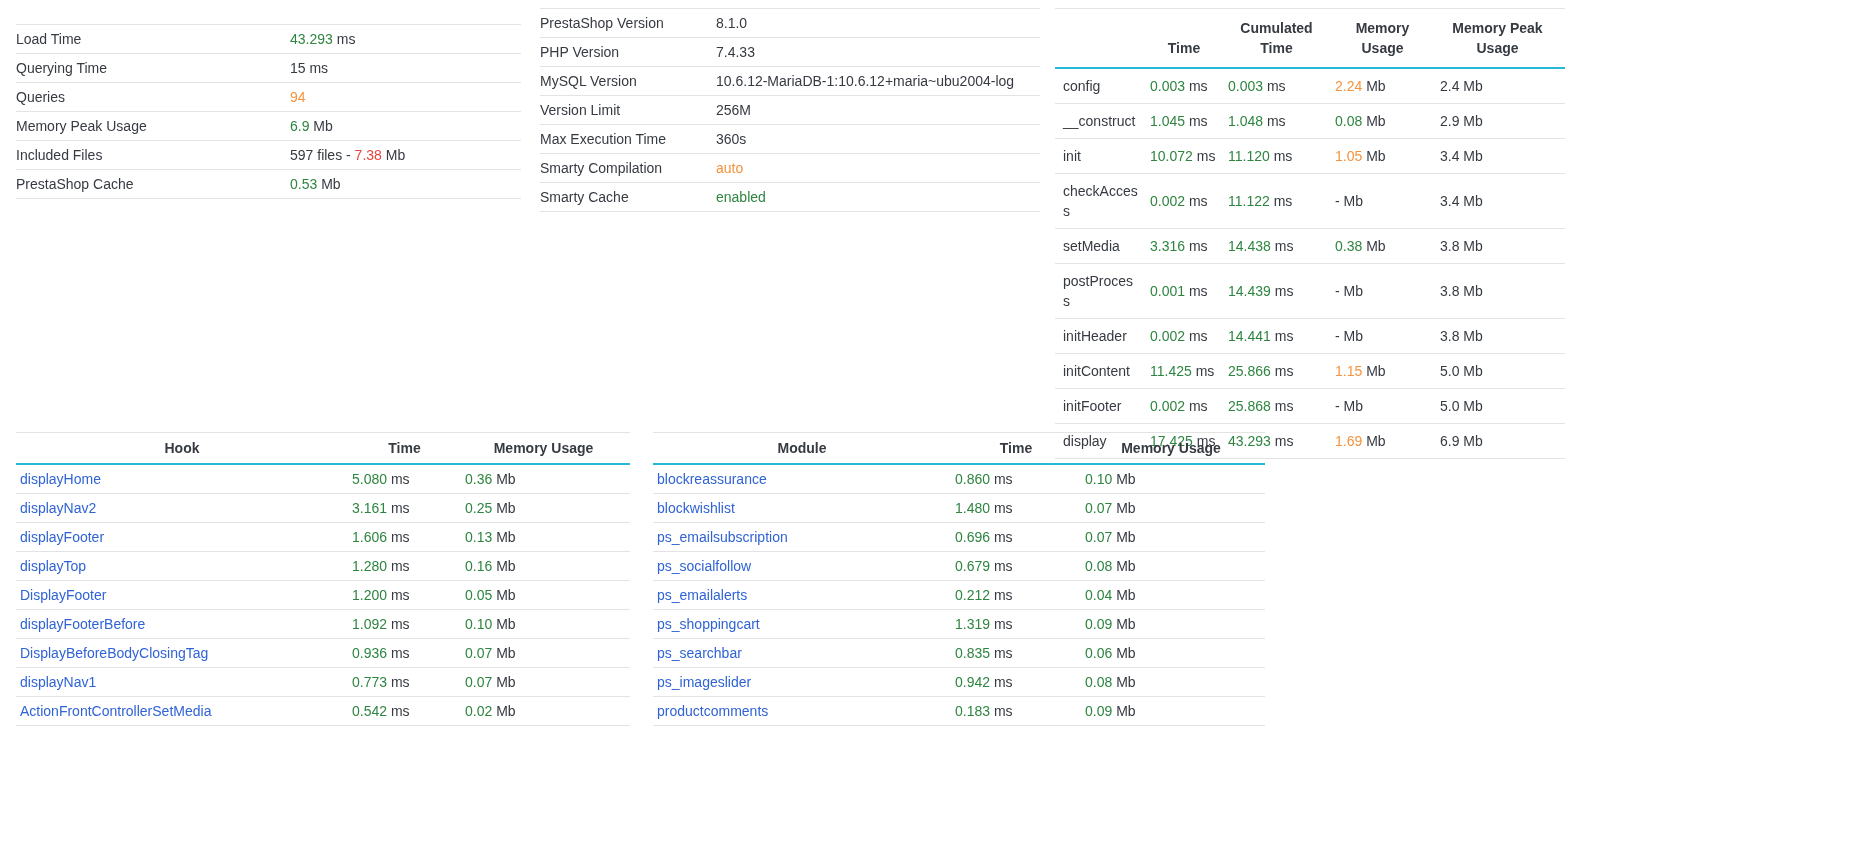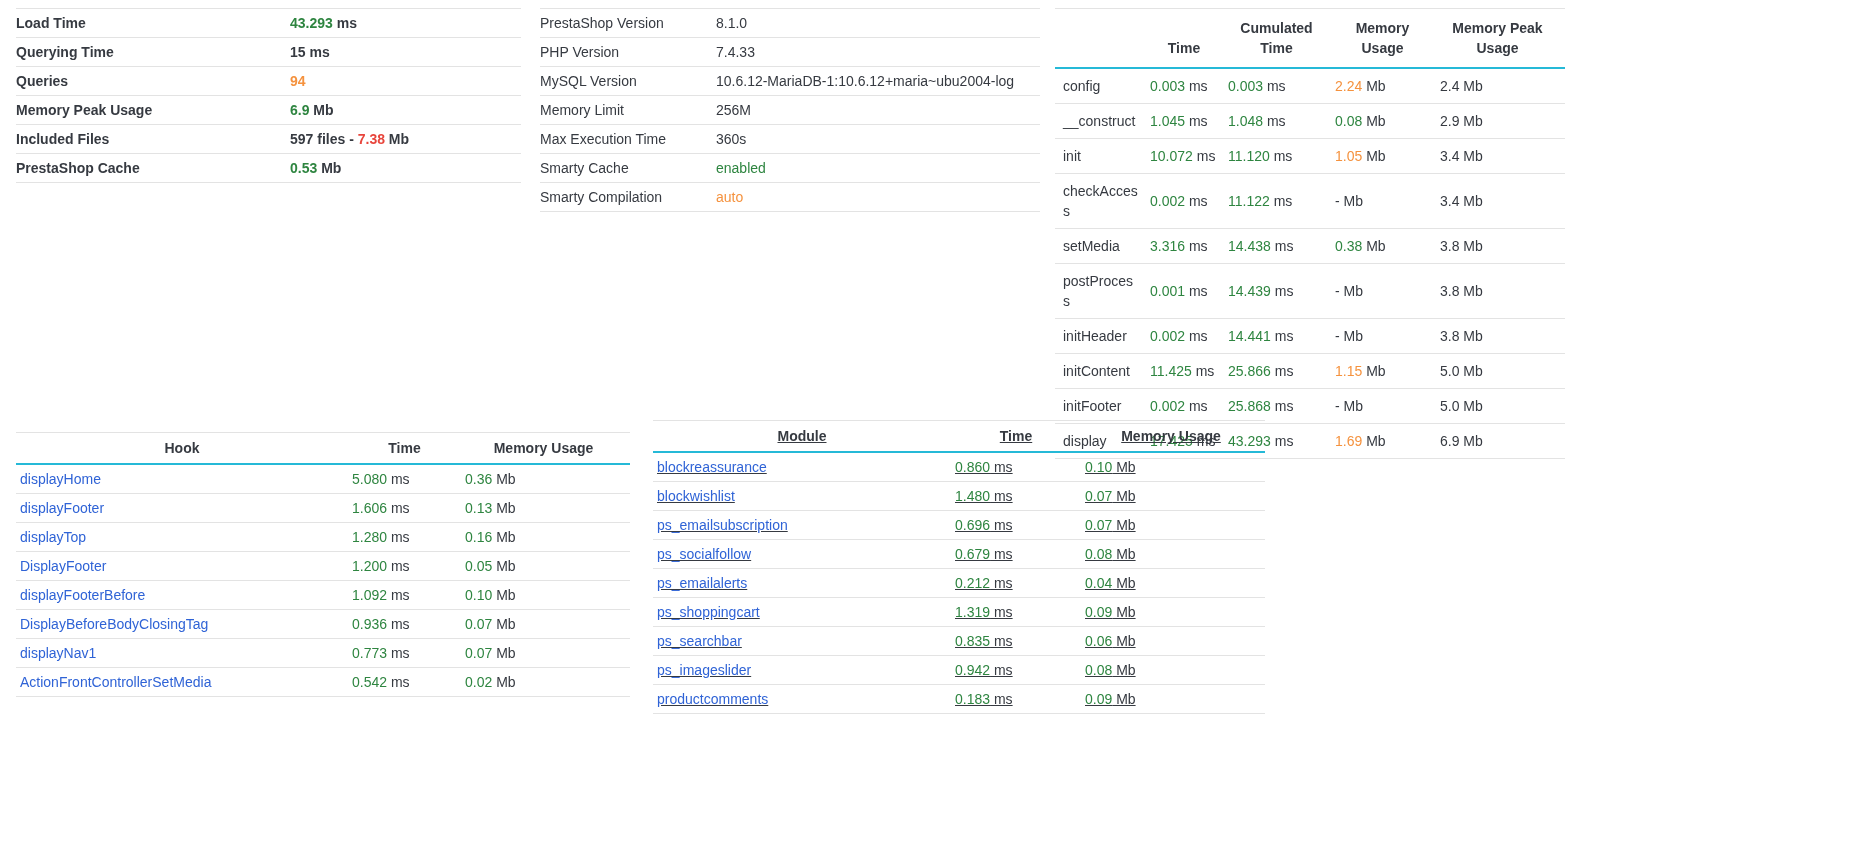--- a/index.html
+++ b/index.html
@@ -6,25 +6,25 @@
     --green:#2e8540; --orange:#f5923e; --red:#e8453c; --link:#2f63d6;
     --accent:#25b9d7; --text:#363a41; --border:#e3e3e3;
   }
   *{box-sizing:border-box;}
   html,body{margin:0;padding:0;background:#ffffff;}
   body{font-family:"Liberation Sans","DejaVu Sans",sans-serif;font-size:14px;color:var(--text);}
   .page{position:relative;width:1870px;height:856px;overflow:hidden;background:#fff;}
 
   
   .panel{position:absolute;}
-  #panel-vitals{left:16px;top:8px;width:505px;font-weight:bold;}
+  #panel-vitals{left:16px;top:24px;width:505px;}
   #panel-server{left:540px;top:8px;width:500px;}
   #panel-lifecycle{left:1055px;top:8px;width:510px;}
   #panel-hooks{left:16px;top:432px;width:614px;}
-  #panel-modules{left:653px;top:420px;width:612px;text-decoration:underline;}
+  #panel-modules{left:653px;top:432px;width:612px;}
 
   .kv{border-top:1px solid var(--border);}
   .kv-row{position:relative;padding:4px 0;border-bottom:1px solid var(--border);line-height:20px;min-height:28px;}
   .kv-label{color:var(--text);}
   .kv-value{position:absolute;top:4px;white-space:nowrap;}
   #panel-vitals .kv-value{left:274px;}
   #panel-server .kv-value{left:160px;margin-left:16px;}
 
   a.lnk{color:var(--link);text-decoration:none;cursor:pointer;}
 
@@ -66,24 +66,24 @@
       <div class="kv-row"><span class="kv-label">Querying Time</span><span class="kv-value"><span>15 ms</span></span></div>
       <div class="kv-row"><span class="kv-label">Queries</span><span class="kv-value"><span class="c-orange">94</span></span></div>
       <div class="kv-row"><span class="kv-label">Memory Peak Usage</span><span class="kv-value"><span class="c-green">6.9</span><span> Mb</span></span></div>
       <div class="kv-row"><span class="kv-label">Included Files</span><span class="kv-value"><span>597 files - </span><span class="c-red">7.38</span><span> Mb</span></span></div>
       <div class="kv-row"><span class="kv-label">PrestaShop Cache</span><span class="kv-value"><span class="c-green">0.53</span><span> Mb</span></span></div>
     </section>
   <section class="panel kv" id="panel-server">
       <div class="kv-row"><span class="kv-label">PrestaShop Version</span><span class="kv-value"><span>8.1.0</span></span></div>
       <div class="kv-row"><span class="kv-label">PHP Version</span><span class="kv-value"><span>7.4.33</span></span></div>
       <div class="kv-row"><span class="kv-label">MySQL Version</span><span class="kv-value"><span>10.6.12-MariaDB-1:10.6.12+maria~ubu2004-log</span></span></div>
-      <div class="kv-row"><span class="kv-label">Memory Limit</span><span class="kv-value"><span>256M</span></span></div>
+      <div class="kv-row"><span class="kv-label">Version Limit</span><span class="kv-value"><span>256M</span></span></div>
       <div class="kv-row"><span class="kv-label">Max Execution Time</span><span class="kv-value"><span>360s</span></span></div>
+      <div class="kv-row"><span class="kv-label">Smarty Compilation</span><span class="kv-value"><span class="c-orange">auto</span></span></div>
       <div class="kv-row"><span class="kv-label">Smarty Cache</span><span class="kv-value"><span class="c-green">enabled</span></span></div>
-      <div class="kv-row"><span class="kv-label">Smarty Compilation</span><span class="kv-value"><span class="c-orange">auto</span></span></div>
     </section>
   <section class="panel" id="panel-lifecycle">
       <table>
         <colgroup>
           <col class="c-name">
           <col class="c-time">
           <col class="c-cum">
           <col class="c-mem">
           <col class="c-peak">
         </colgroup>
@@ -184,20 +184,25 @@
             <th>Memory Usage</th>
           </tr>
         </thead>
         <tbody>
           <tr>
             <td><a class="lnk">displayHome</a></td>
             <td class="nowrap"><span class="c-green">5.080</span><span> ms</span></td>
             <td class="nowrap"><span class="c-green">0.36</span><span> Mb</span></td>
           </tr>
           <tr>
+            <td><a class="lnk">displayNav2</a></td>
+            <td class="nowrap"><span class="c-green">3.161</span><span> ms</span></td>
+            <td class="nowrap"><span class="c-green">0.25</span><span> Mb</span></td>
+          </tr>
+          <tr>
             <td><a class="lnk">displayFooter</a></td>
             <td class="nowrap"><span class="c-green">1.606</span><span> ms</span></td>
             <td class="nowrap"><span class="c-green">0.13</span><span> Mb</span></td>
           </tr>
           <tr>
             <td><a class="lnk">displayTop</a></td>
             <td class="nowrap"><span class="c-green">1.280</span><span> ms</span></td>
             <td class="nowrap"><span class="c-green">0.16</span><span> Mb</span></td>
           </tr>
           <tr>

